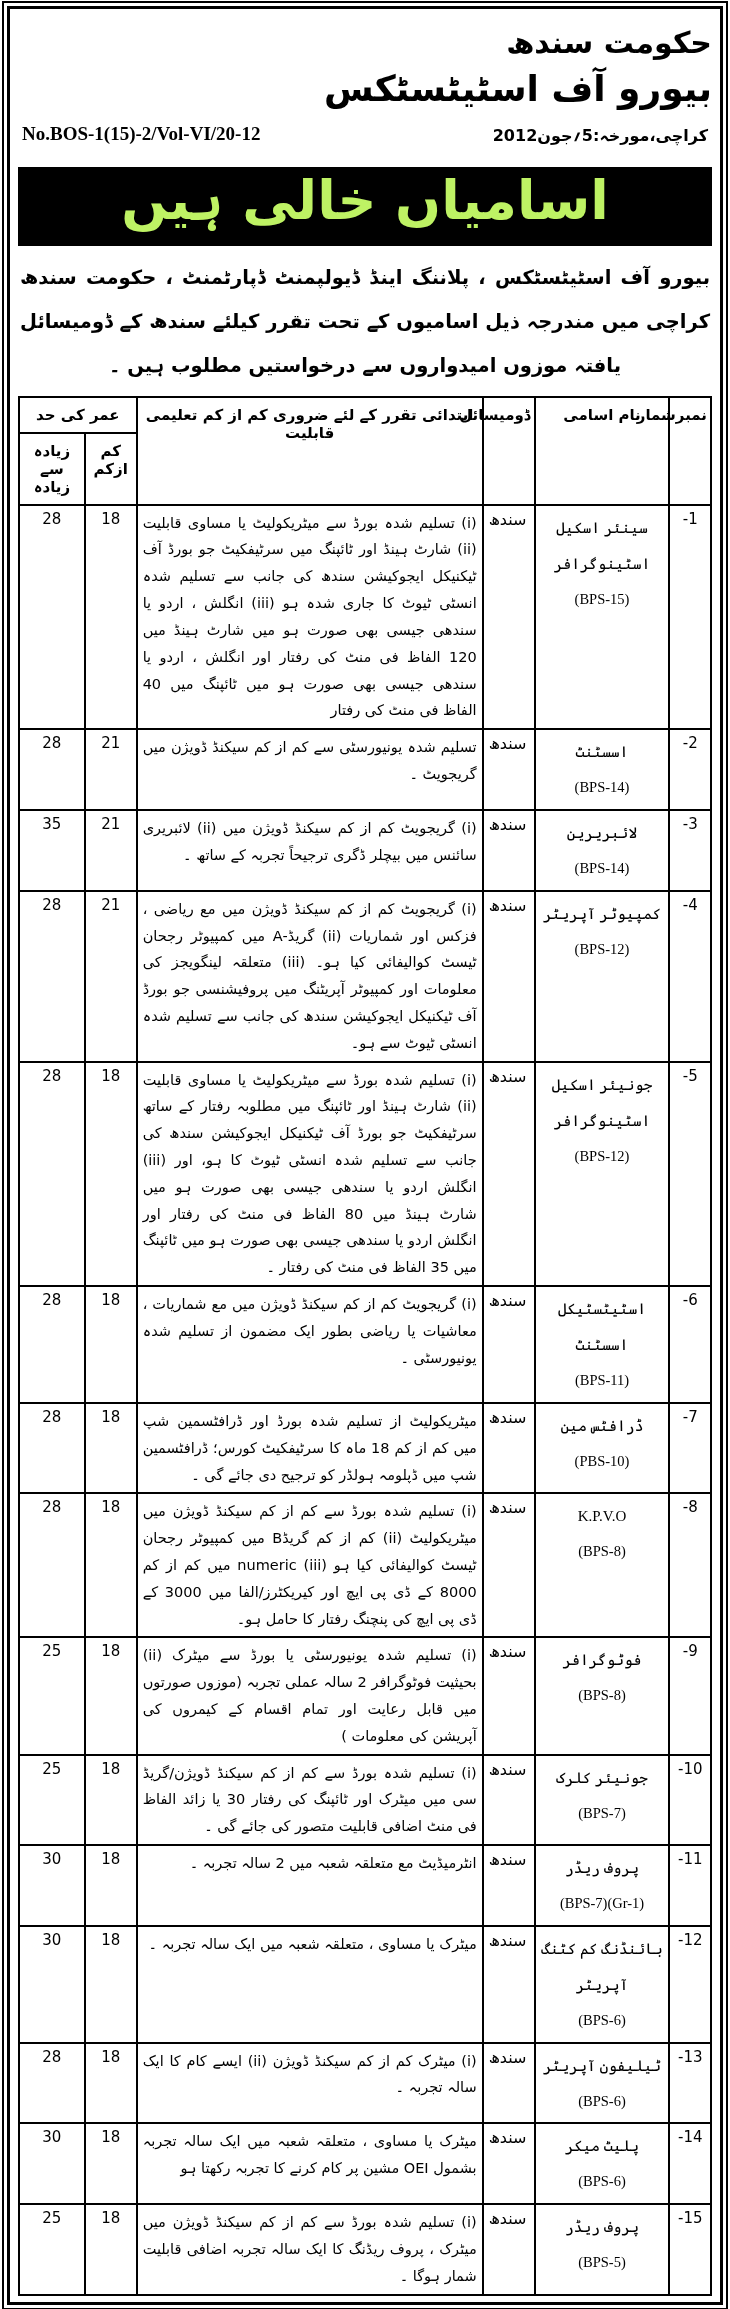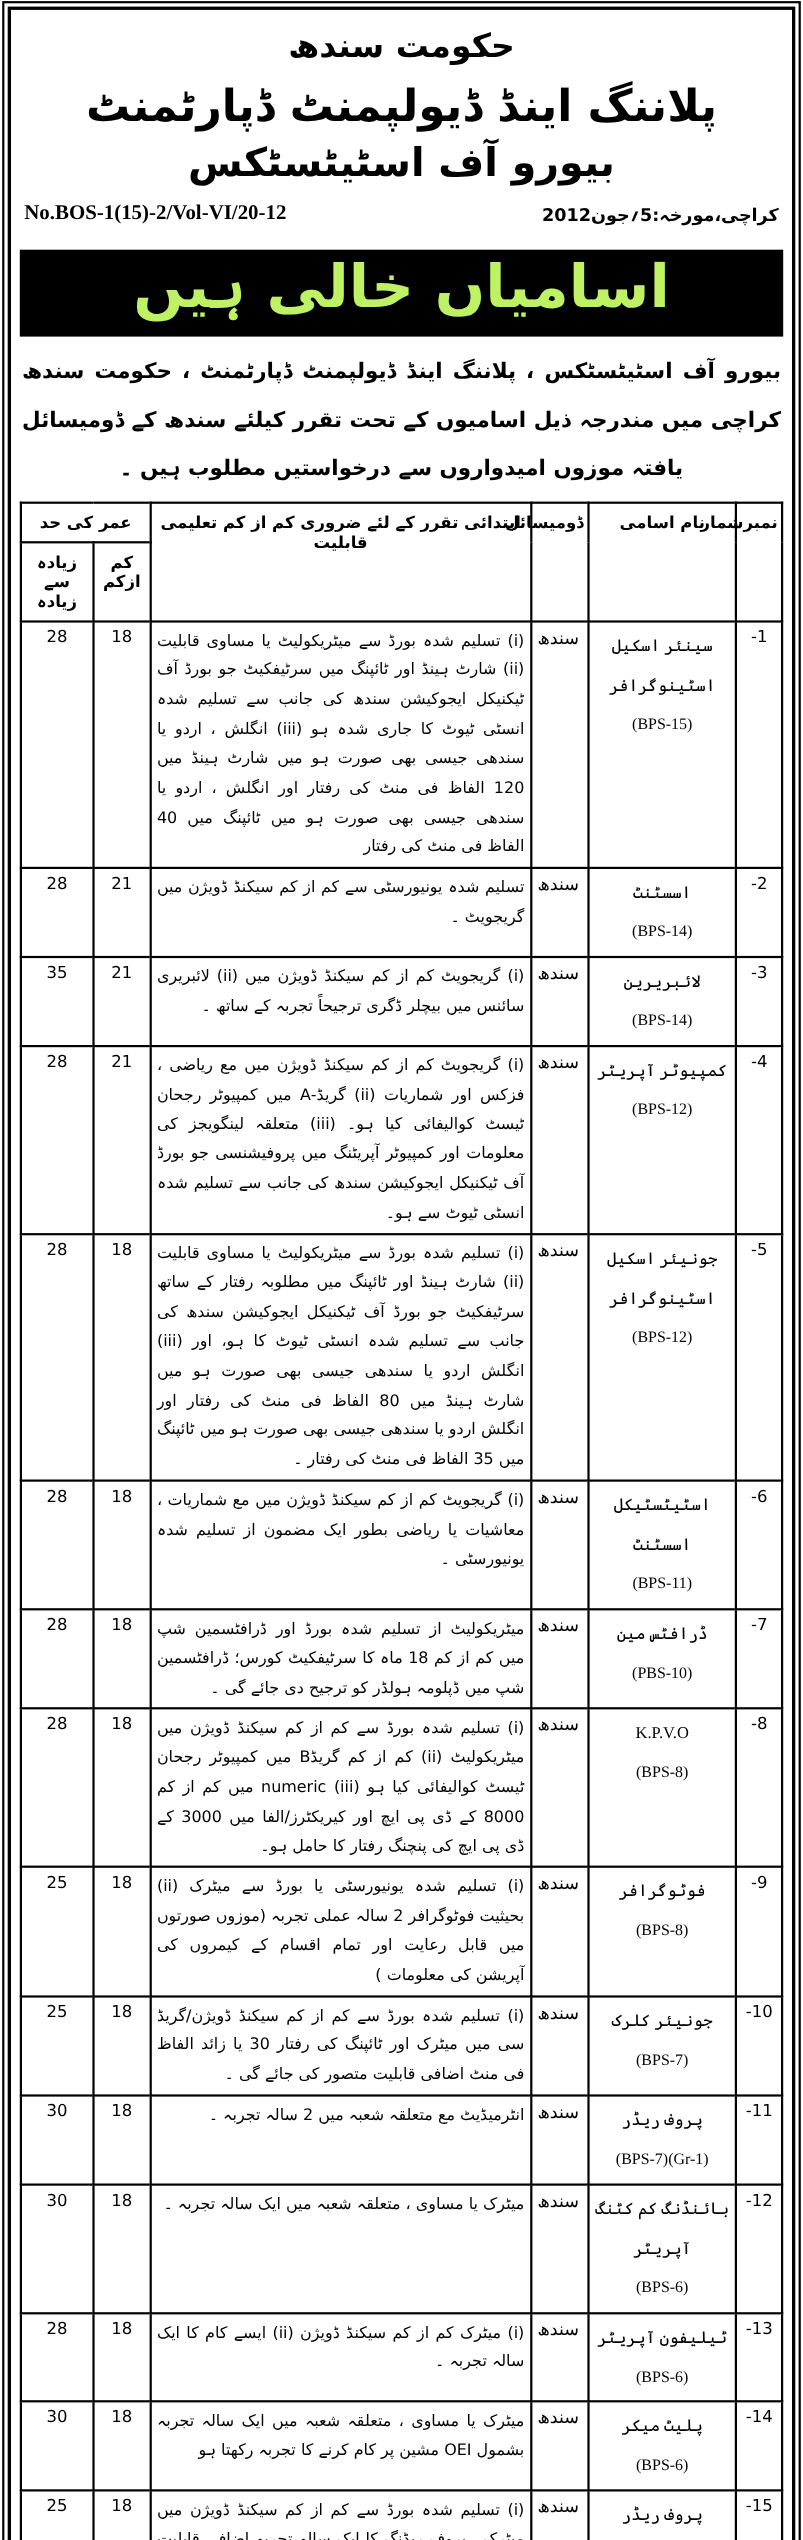--- a/index.html
+++ b/index.html
@@ -1,20 +1,20 @@
 <!DOCTYPE html>
 <html lang="ur"><head>
 <meta charset="utf-8">
 <style>
   html,body{margin:0;padding:0;background:#fff;}
   body{width:730px;font-family:"DejaVu Sans",sans-serif;color:#000;}
   .frame{border:2px solid #000;margin:1px 2px 0 2px;padding:3px;}
   .ad{border:3px solid #000;padding:6px 8px 6px 8px;position:relative;direction:rtl;}
   
-  .hdr{text-align:center;direction:rtl;}
+  .hdr{text-align:right;direction:rtl;}
   .hdr-govt{font-size:30px;font-weight:bold;margin-top:10px;}
   .hdr-dept{font-size:40px;font-weight:bold;margin-top:14px;}
   .hdr-bureau{font-size:36px;font-weight:bold;margin-top:8px;}
   .refline{display:flex;flex-direction:row-reverse;justify-content:space-between;align-items:flex-end;margin:14px 4px 4px 4px;}
   .ref-no{direction:ltr;font-family:"Liberation Serif",serif;font-size:19px;font-weight:bold;margin-right:60px;}
   .date-line{font-size:16px;font-weight:bold;direction:rtl;}
   
   .banner{background:#000;color:#bef264;text-align:center;margin-top:22px;padding:2px 0 14px 0;}
   .banner span{font-size:54px;font-weight:bold;letter-spacing:2px;}
   
@@ -34,21 +34,20 @@
   td.age{text-align:center;font-size:15px;direction:ltr;padding-top:10px;}
 </style>
 </head>
 <body>
 
 <div class="frame">
   <div class="ad">
 
     <div class="hdr">
       <div class="hdr-govt">حکومت سندھ</div>
-      <div class="hdr-dept">پلاننگ اینڈ ڈیولپمنٹ ڈپارٹمنٹ</div>
       <div class="hdr-bureau">بیورو آف اسٹیٹسٹکس</div>
     </div>
 
     <div class="refline">
       <span class="ref-no">No.BOS-1(15)-2/Vol-VI/20-12</span>
       <span class="date-line">کراچی،مورخہ:5؍جون2012</span>
     </div>
 
     <div class="banner">
       <span>اسامیاں خالی ہیں</span>

